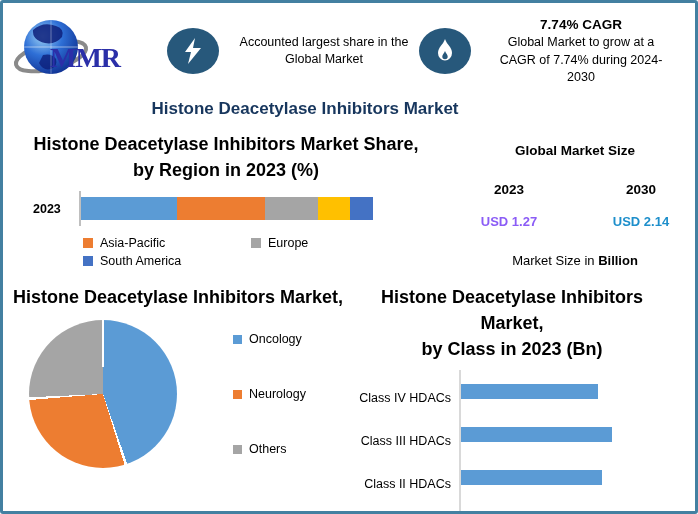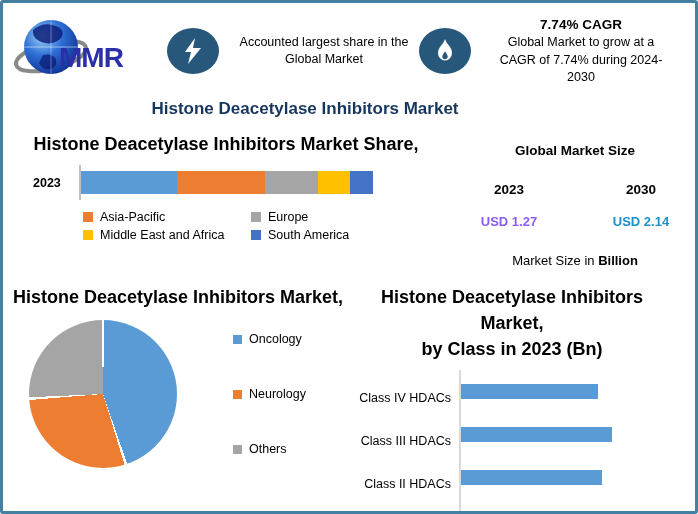--- a/index.html
+++ b/index.html
@@ -2,21 +2,21 @@
 <html><head>
 <meta charset="utf-8">
 <style>
   html,body{margin:0;padding:0;background:#fff;}
   body{font-family:"Liberation Sans",sans-serif;color:#000;}
   .frame{width:698px;height:514px;box-sizing:border-box;border:3px solid #4380A1;border-radius:3px;background:#fff;overflow:hidden;position:relative;}
 
   
   .topbar{display:flex;align-items:center;padding:10px 14px 0 8px;height:86px;box-sizing:border-box;}
   .logo{position:relative;width:152px;height:70px;flex:0 0 auto;}
-  .logo-text{position:absolute;left:48px;top:26px;font-family:Liberation Sans, sans-serif;font-weight:bold;font-size:28px;color:#2B2FA8;letter-spacing:-1px;}
+  .logo-text{position:absolute;left:39px;top:26px;font-family:Liberation Serif, serif;font-weight:bold;font-size:28px;color:#2B2FA8;letter-spacing:-1px;}
   .hl{display:flex;align-items:center;gap:10px;}
   .hl-na{margin-left:4px;width:252px;}
   .hl-cagr{margin-left:auto;width:262px;}
   .badge{width:52px;height:46px;background:#27587B;border-radius:50%;display:flex;align-items:center;justify-content:center;flex:0 0 auto;}
   .hl-text{font-size:12.5px;line-height:1.38;text-align:center;flex:1;}
   .cagr-title{font-weight:bold;font-size:13.5px;}
 
   
   .page-title{margin:10px 88px 0 0;text-align:center;color:#17365D;font-size:17px;font-weight:bold;}
 
@@ -110,20 +110,21 @@
     </div>
   </div>
 
   <div class="page-title">Histone Deacetylase Inhibitors Market</div>
 
   <div class="mid">
 
     <div class="region">
       <div class="chart-title">
         <span>Histone Deacetylase Inhibitors Market Share,</span><br>
+        <span>by Region in 2023 (%)</span>
       </div>
       <div class="bar-area">
         <span class="y-label">2023</span>
         <div class="stack-wrap">
           <div class="stack">
             <div class="seg" style="width: 33%; background: rgb(91, 155, 213);"></div>
             <div class="seg" style="width: 30%; background: rgb(237, 125, 49);"></div>
             <div class="seg" style="width: 18%; background: rgb(165, 165, 165);"></div>
             <div class="seg" style="width: 11%; background: rgb(255, 192, 0);"></div>
             <div class="seg" style="width: 8%; background: rgb(68, 114, 196);"></div>
@@ -133,24 +134,20 @@
       <div class="legend2">
         <div class="li">
             <span class="sw" style="background: rgb(237, 125, 49);"></span>
             <span>Asia-Pacific</span>
           </div>
         <div class="li">
             <span class="sw" style="background: rgb(165, 165, 165);"></span>
             <span>Europe</span>
           </div>
         <div class="li">
-            <span class="sw" style="background: rgb(255, 192, 0);"></span>
-            <span>Middle East and Africa</span>
-          </div>
-        <div class="li">
             <span class="sw" style="background: rgb(68, 114, 196);"></span>
             <span>South America</span>
           </div>
       </div>
     </div>
 
     <div class="msize">
       <div class="msize-heading">Global Market Size</div>
       <div class="ms-grid years">
         <span>2023</span>

